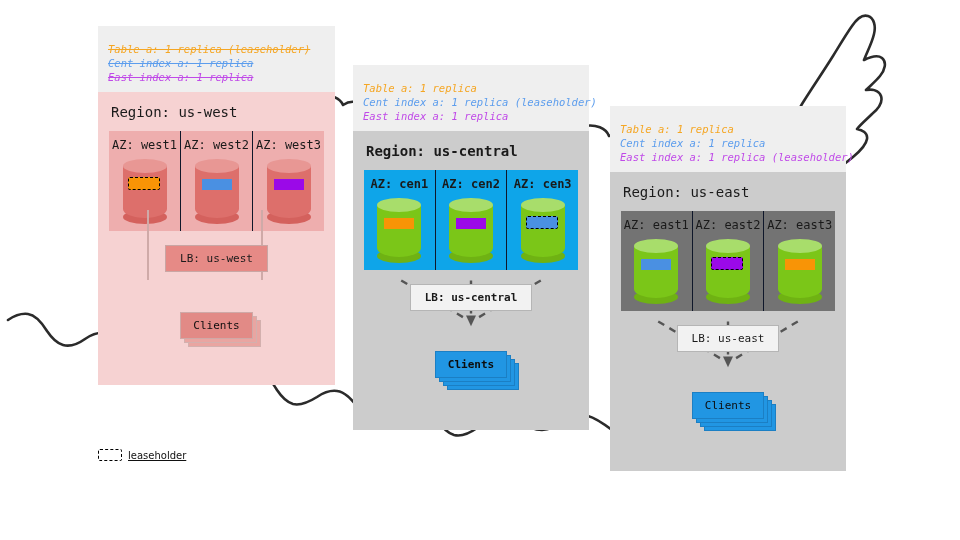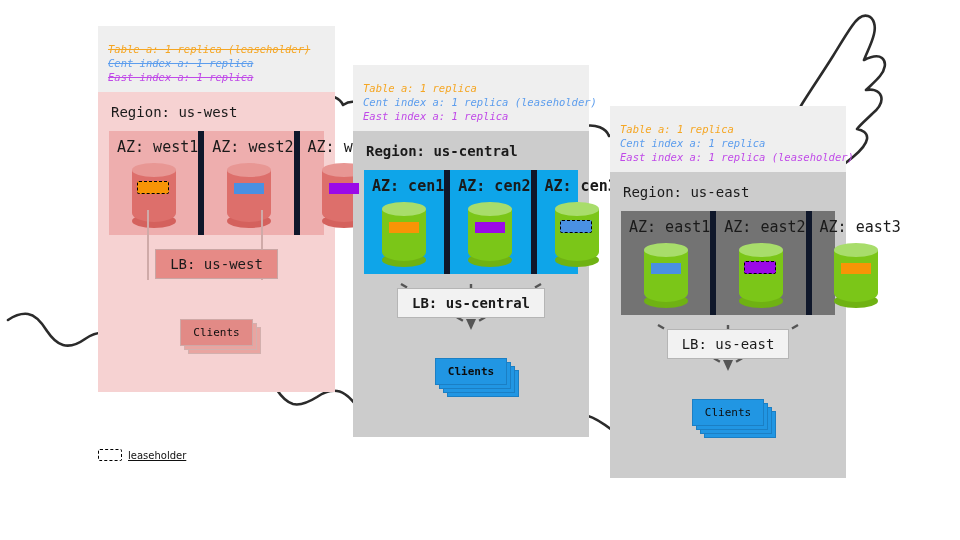--- a/index.html
+++ b/index.html
@@ -33,22 +33,22 @@
     font-size:14px;color:#1a1a1a;margin:2px 0 11px 2px;white-space:pre;
   }
 
   .az-row{display:flex;}
   .az-cell{
     flex:1;
     text-align:center;
     padding:7px 0 10px 0;
     position:relative;
   }
-  .az-cell + .az-cell{border-left:6px solid #0f172a;}
-  .az-label{font-size:15px;color:#1a1a1a;margin-bottom:7px;white-space:pre;margin-left:8px;}
+  .az-cell + .az-cell{border-left:1px solid #0f172a;}
+  .az-label{font-size:12px;color:#1a1a1a;margin-bottom:7px;white-space:pre;}
 
   
   .cyl{
     width:44px;height:62px;margin:0 auto;position:relative;
   }
   .cyl .body{
     position:absolute;left:0;top:7px;width:44px;height:52px;
     border-radius:0 0 22px 22px/0 0 9px 9px;
   }
   .cyl .top{
@@ -78,21 +78,21 @@
   .band-orange{background:#f89406;}
   .band-blue{background:#4a90e2;}
   .band-purple{background:#9b09e8;}
 
   
   .arrows{position:absolute;left:0;top:0;width:100%;height:100%;pointer-events:none;}
   .lb-box{
     margin:0 auto;
     border:1px solid #b5b5b5;
     background:#f2f2f2;
-    font-size:14px;color:#1a1a1a;
+    font-size:11px;color:#1a1a1a;
     padding:6px 14px;
     text-align:center;
     white-space:pre;
     width:max-content;
     position:relative;z-index:5;
   }
   .clients-wrap{position:relative;width:max-content;margin:16px auto;}
   .clients-box{
     position:relative;z-index:4;
     background:#2196e3;border:1px solid #1b7fc4;

